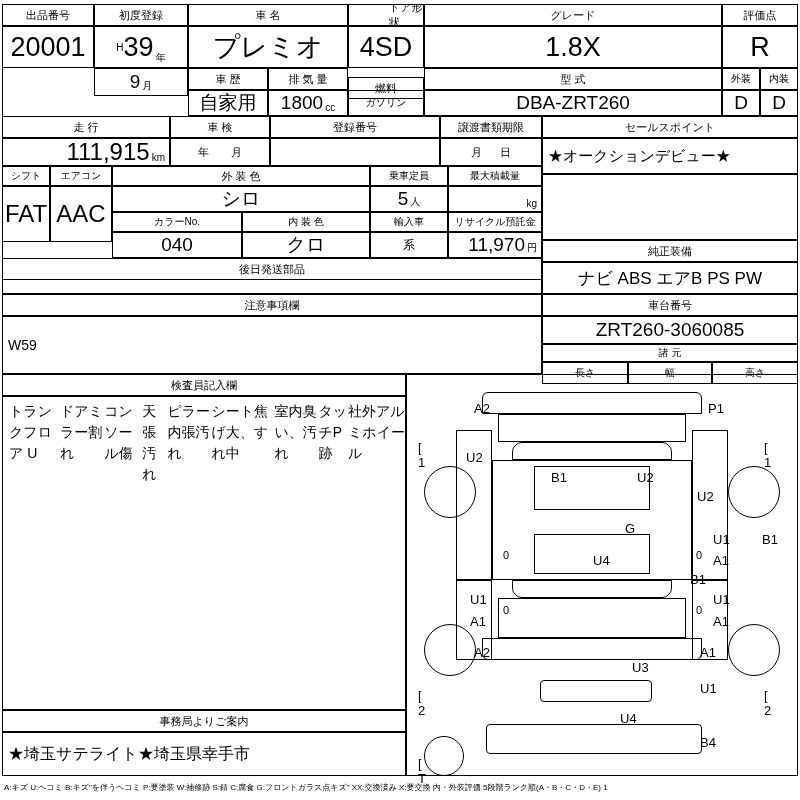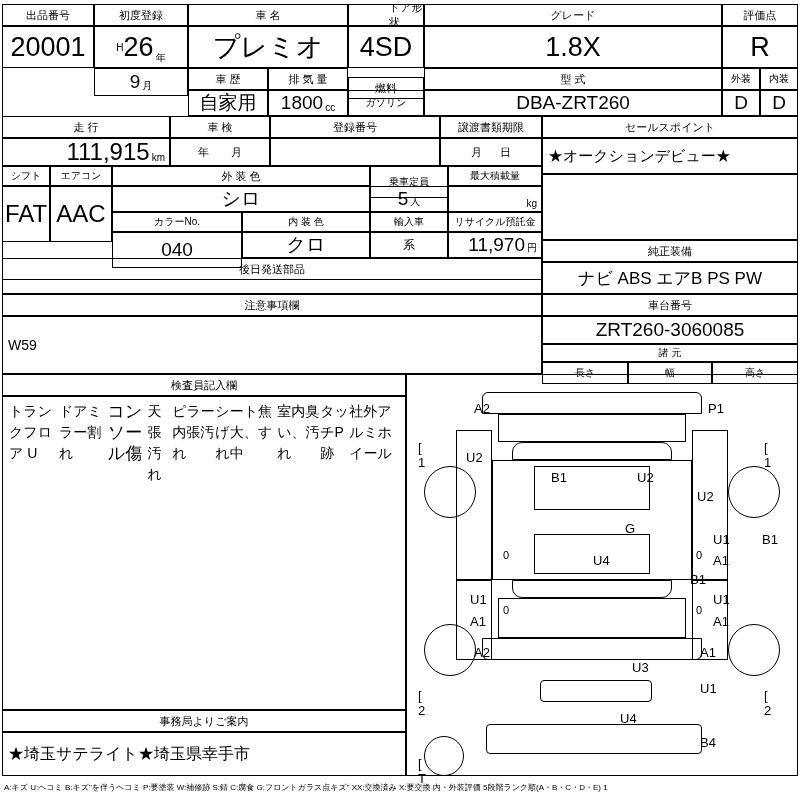--- a/index.html
+++ b/index.html
@@ -46,21 +46,21 @@
   <div class="c lbl" style="left:2px;  top:4px;  width:92px;  height:22px;">出品番号</div>
   <div class="c lbl" style="left:94px; top:4px;  width:94px;  height:22px;">初度登録</div>
   <div class="c lbl" style="left:188px;top:4px;  width:160px; height:22px;">車 名</div>
   <div class="c lbl" style="left:348px;top:4px;  width:76px;  height:22px;padding-left:40px;">ドア形状</div>
   <div class="c lbl" style="left:424px;top:4px;  width:298px; height:22px;">グレード</div>
   <div class="c lbl" style="left:722px;top:4px;  width:76px;  height:22px;">評価点</div>
 
   <div class="c val-xl" style="left:2px;  top:26px; width:92px;  height:42px;">20001</div>
   <div class="c" style="left:94px; top:26px; width:94px;  height:42px;">
     <span class="pre-sup">H</span>
-    <span class="val-xl">26</span>
+    <span class="val-xl">39</span>
     <span class="unit">年</span>
   </div>
   <div class="c val-xl" style="left:188px;top:26px; width:160px; height:42px;">プレミオ</div>
   <div class="c val-xl" style="left:348px;top:26px; width:76px;  height:42px;">4SD</div>
   <div class="c val-xl" style="left:424px;top:26px; width:298px; height:42px;">1.8X</div>
   <div class="c val-xl" style="left:722px;top:26px; width:76px;  height:42px;">R</div>
 
   <div class="c" style="left:94px; top:68px; width:94px;  height:28px;">
     <span class="val">9</span>
     <span class="unit">月</span>
@@ -97,40 +97,40 @@
   </div>
   <div class="c" style="left:270px;top:138px; width:170px; height:28px;"></div>
   <div class="c" style="left:440px;top:138px; width:102px; height:28px;">
     <span class="lbl" style="margin-right:18px;">月</span>
     <span class="lbl">日</span>
   </div>
 
   <div class="c lbl-sm" style="left:2px;  top:166px; width:48px;  height:20px;">シフト</div>
   <div class="c lbl-sm" style="left:50px; top:166px; width:62px;  height:20px;">エアコン</div>
   <div class="c lbl" style="left:112px;top:166px; width:258px; height:20px;">外 装 色</div>
-  <div class="c lbl-sm" style="left:370px;top:166px; width:78px;  height:32px;">乗車定員</div>
+  <div class="c lbl-sm" style="left:370px;top:166px; width:78px;  height:20px;">乗車定員</div>
   <div class="c lbl-sm" style="left:448px;top:166px; width:94px;  height:20px;">最大積載量</div>
 
   <div class="c val-lg" style="left:2px;  top:186px; width:48px;  height:56px; border-bottom:1px solid #000;">FAT</div>
   <div class="c val-lg" style="left:50px; top:186px; width:62px;  height:56px;">AAC</div>
   <div class="c val" style="left:112px;top:186px; width:258px; height:26px;">シロ</div>
   <div class="c" style="left:370px;top:186px; width:78px;  height:26px;">
     <span class="val">5</span>
     <span class="unit">人</span>
   </div>
   <div class="c right" style="left:448px;top:186px; width:94px;  height:26px;">
     <span class="unit">kg</span>
   </div>
 
   <div class="c lbl-sm" style="left:242px;top:212px; width:128px; height:20px;">内 装 色</div>
   <div class="c lbl-sm" style="left:112px;top:212px; width:130px; height:20px;">カラーNo.</div>
   <div class="c lbl-sm" style="left:370px;top:212px; width:78px;  height:20px;">輸入車</div>
   <div class="c lbl-sm" style="left:448px;top:212px; width:94px;  height:20px;">リサイクル預託金</div>
 
-  <div class="c val" style="left:112px;top:232px; width:130px; height:36px;">040</div>
+  <div class="c val" style="left:112px;top:232px; width:130px; height:26px;">040</div>
   <div class="c val" style="left:242px;top:232px; width:128px; height:26px;">クロ</div>
   <div class="c" style="left:370px;top:232px; width:78px;  height:26px; font-size:12px;">系</div>
   <div class="c right" style="left:448px;top:232px; width:94px;  height:26px;">
     <span class="val">11,970</span>
     <span class="unit">円</span>
   </div>
 
   <div class="c lbl" style="left:2px;  top:258px; width:540px; height:22px;">後日発送部品</div>
   <div class="c" style="left:2px;  top:280px; width:540px; height:14px; border-top:none;"></div>
 
@@ -149,21 +149,21 @@
 
   <div class="c lbl-sm" style="left:542px;top:344px; width:256px; height:18px;">諸 元</div>
   <div class="c lbl-sm" style="left:542px;top:362px; width:86px;  height:22px;">長さ</div>
   <div class="c lbl-sm" style="left:628px;top:362px; width:84px;  height:22px;">幅</div>
   <div class="c lbl-sm" style="left:712px;top:362px; width:86px;  height:22px;">高さ</div>
 
   <div class="c lbl" style="left:2px;  top:374px; width:404px; height:22px;">検査員記入欄</div>
   <div class="c" style="left:2px;  top:396px; width:404px; height:314px; align-items:flex-start; justify-content:flex-start; padding:4px 0 0 6px; flex-direction:row;">
     <div style="font-size:14px; line-height:21px;">トランクフロア U</div>
     <div style="font-size:14px; line-height:21px;">ドアミラー割れ</div>
-    <div style="font-size:17px; line-height:21px;text-align:center;">コンソール傷</div>
+    <div style="font-size:14px; line-height:21px;">コンソール傷</div>
     <div style="font-size:14px; line-height:21px;">天張汚れ</div>
     <div style="font-size:14px; line-height:21px;">ピラー内張汚れ</div>
     <div style="font-size:14px; line-height:21px;">シート焦げ大、すれ中</div>
     <div style="font-size:14px; line-height:21px;">室内臭い、汚れ</div>
     <div style="font-size:14px; line-height:21px;">タッチP跡</div>
     <div style="font-size:14px; line-height:21px;">社外アルミホイール</div>
   </div>
 
   <div class="c lbl" style="left:2px;  top:710px; width:404px; height:22px;text-align:center;">事務局よりご案内</div>
   <div class="c left" style="left:2px;  top:732px; width:404px; height:44px; font-size:16px;">★埼玉サテライト★埼玉県幸手市</div>

